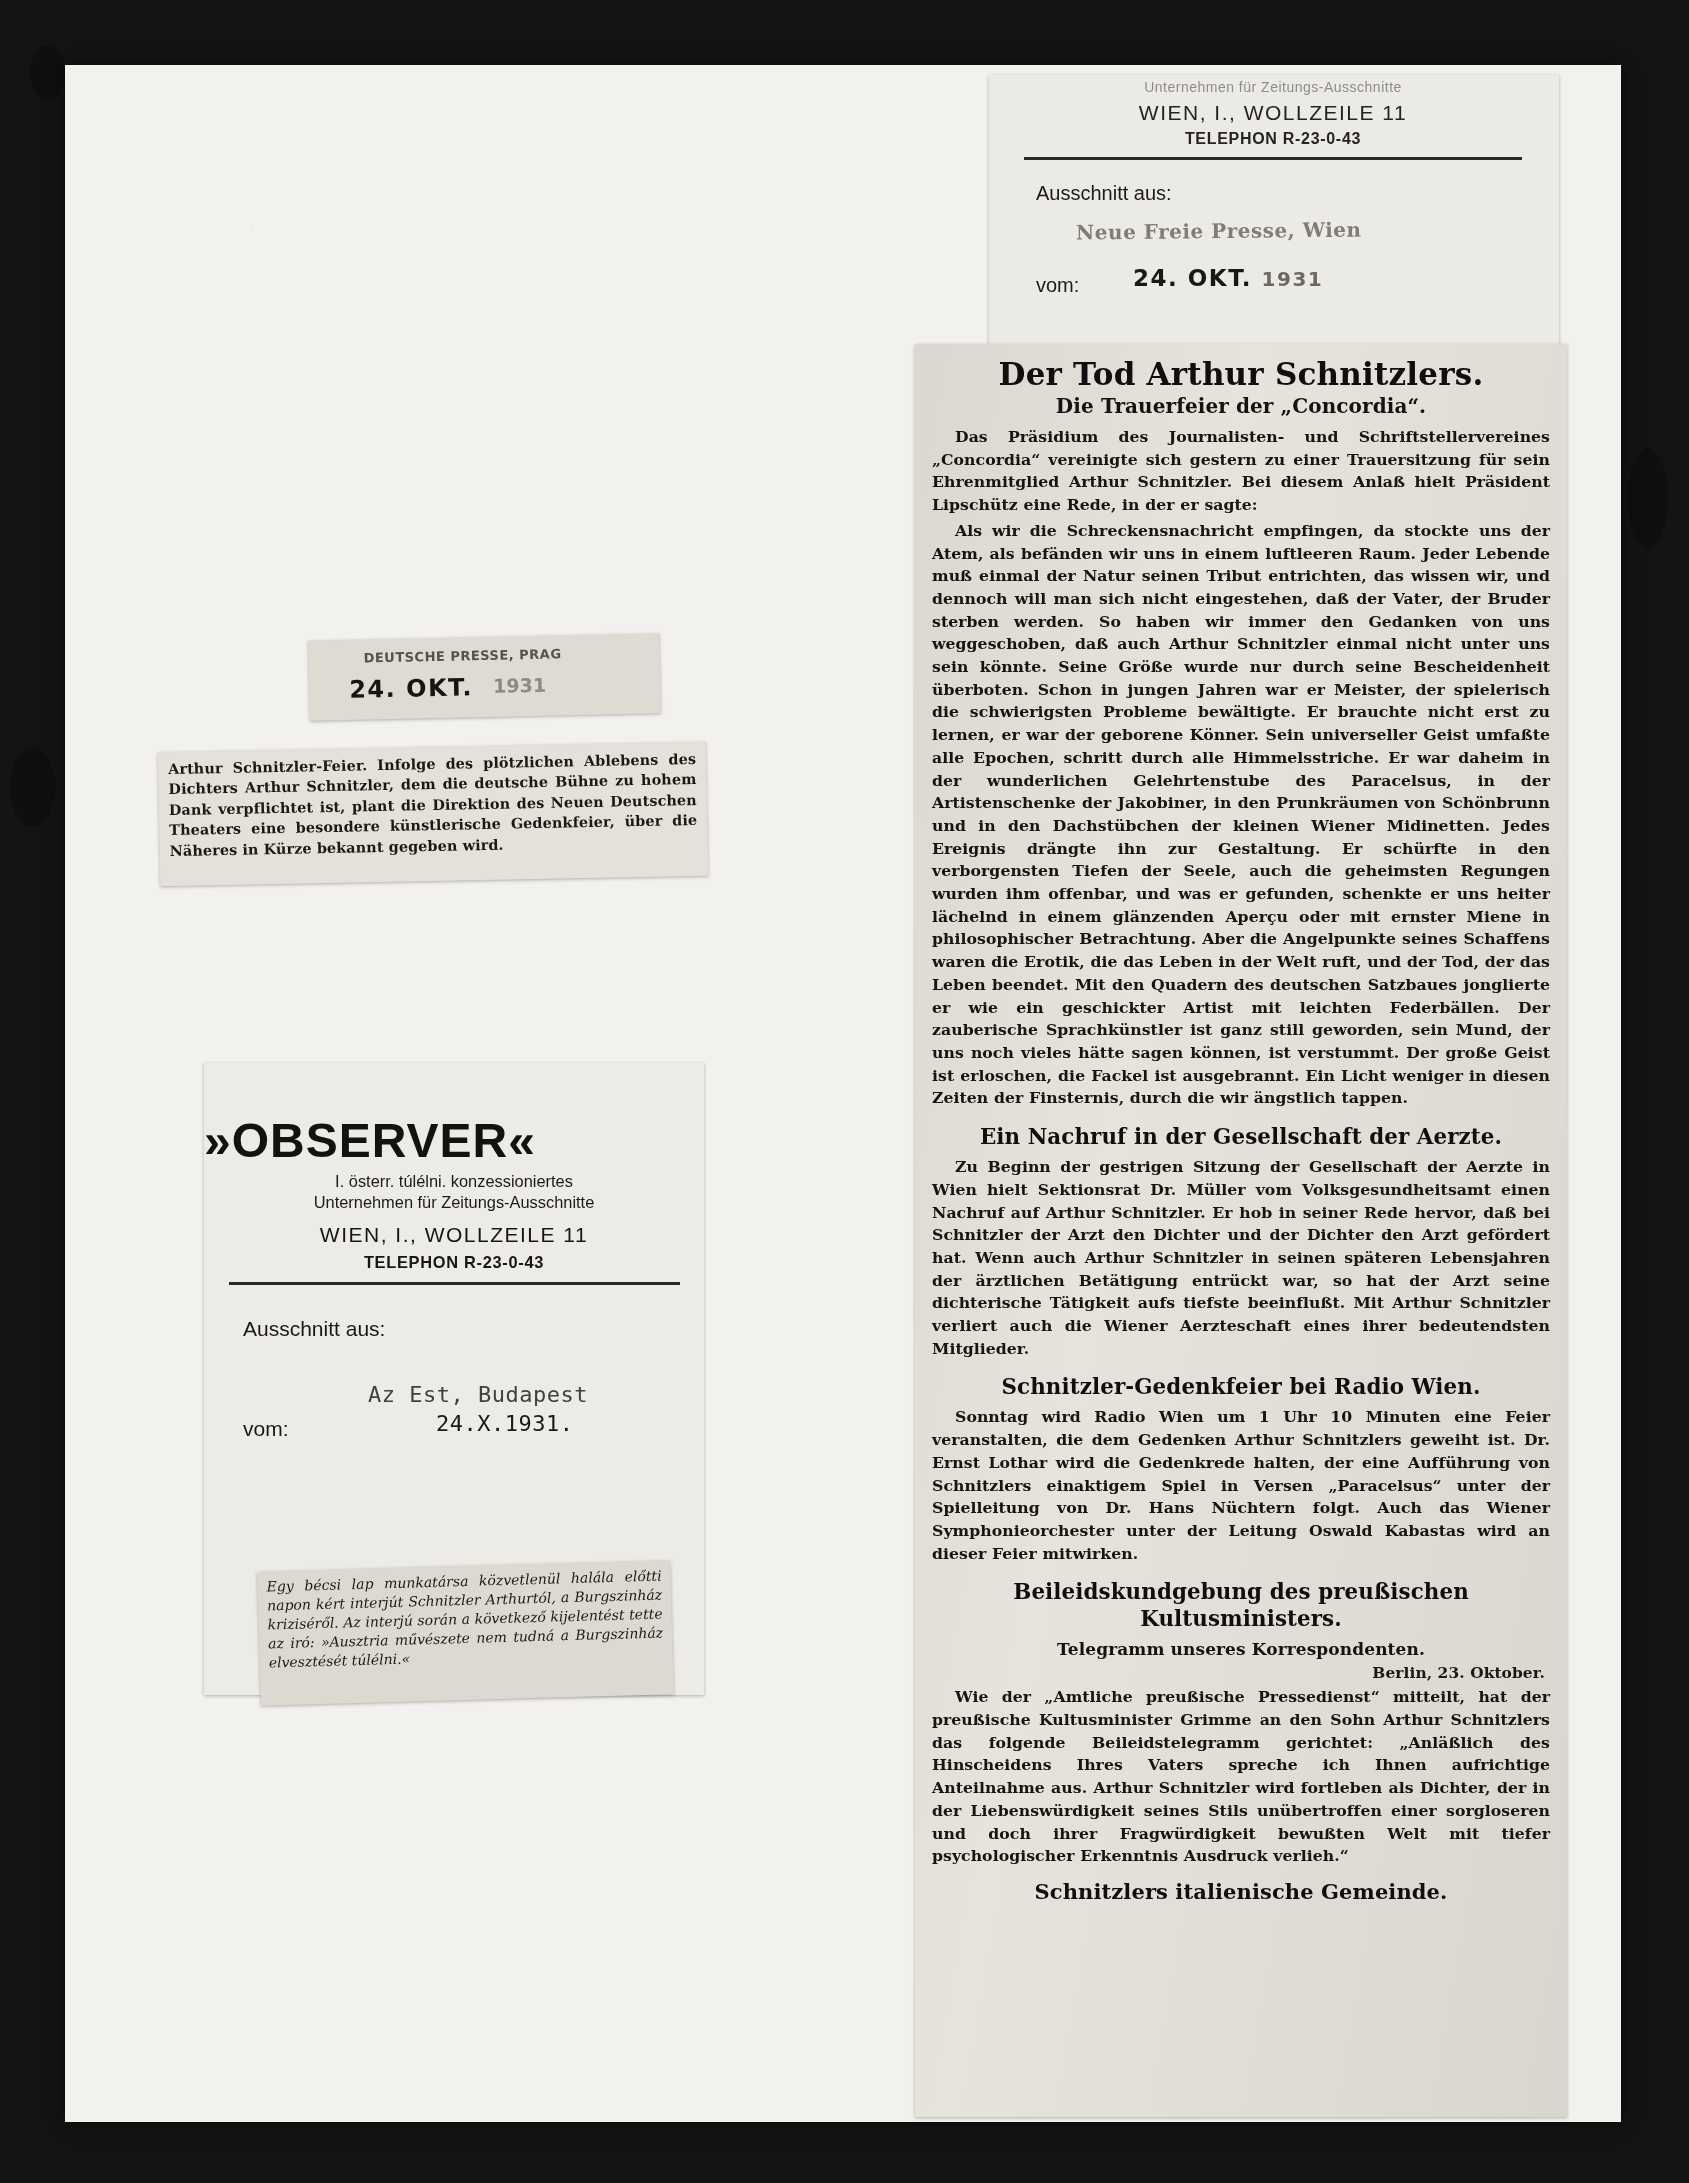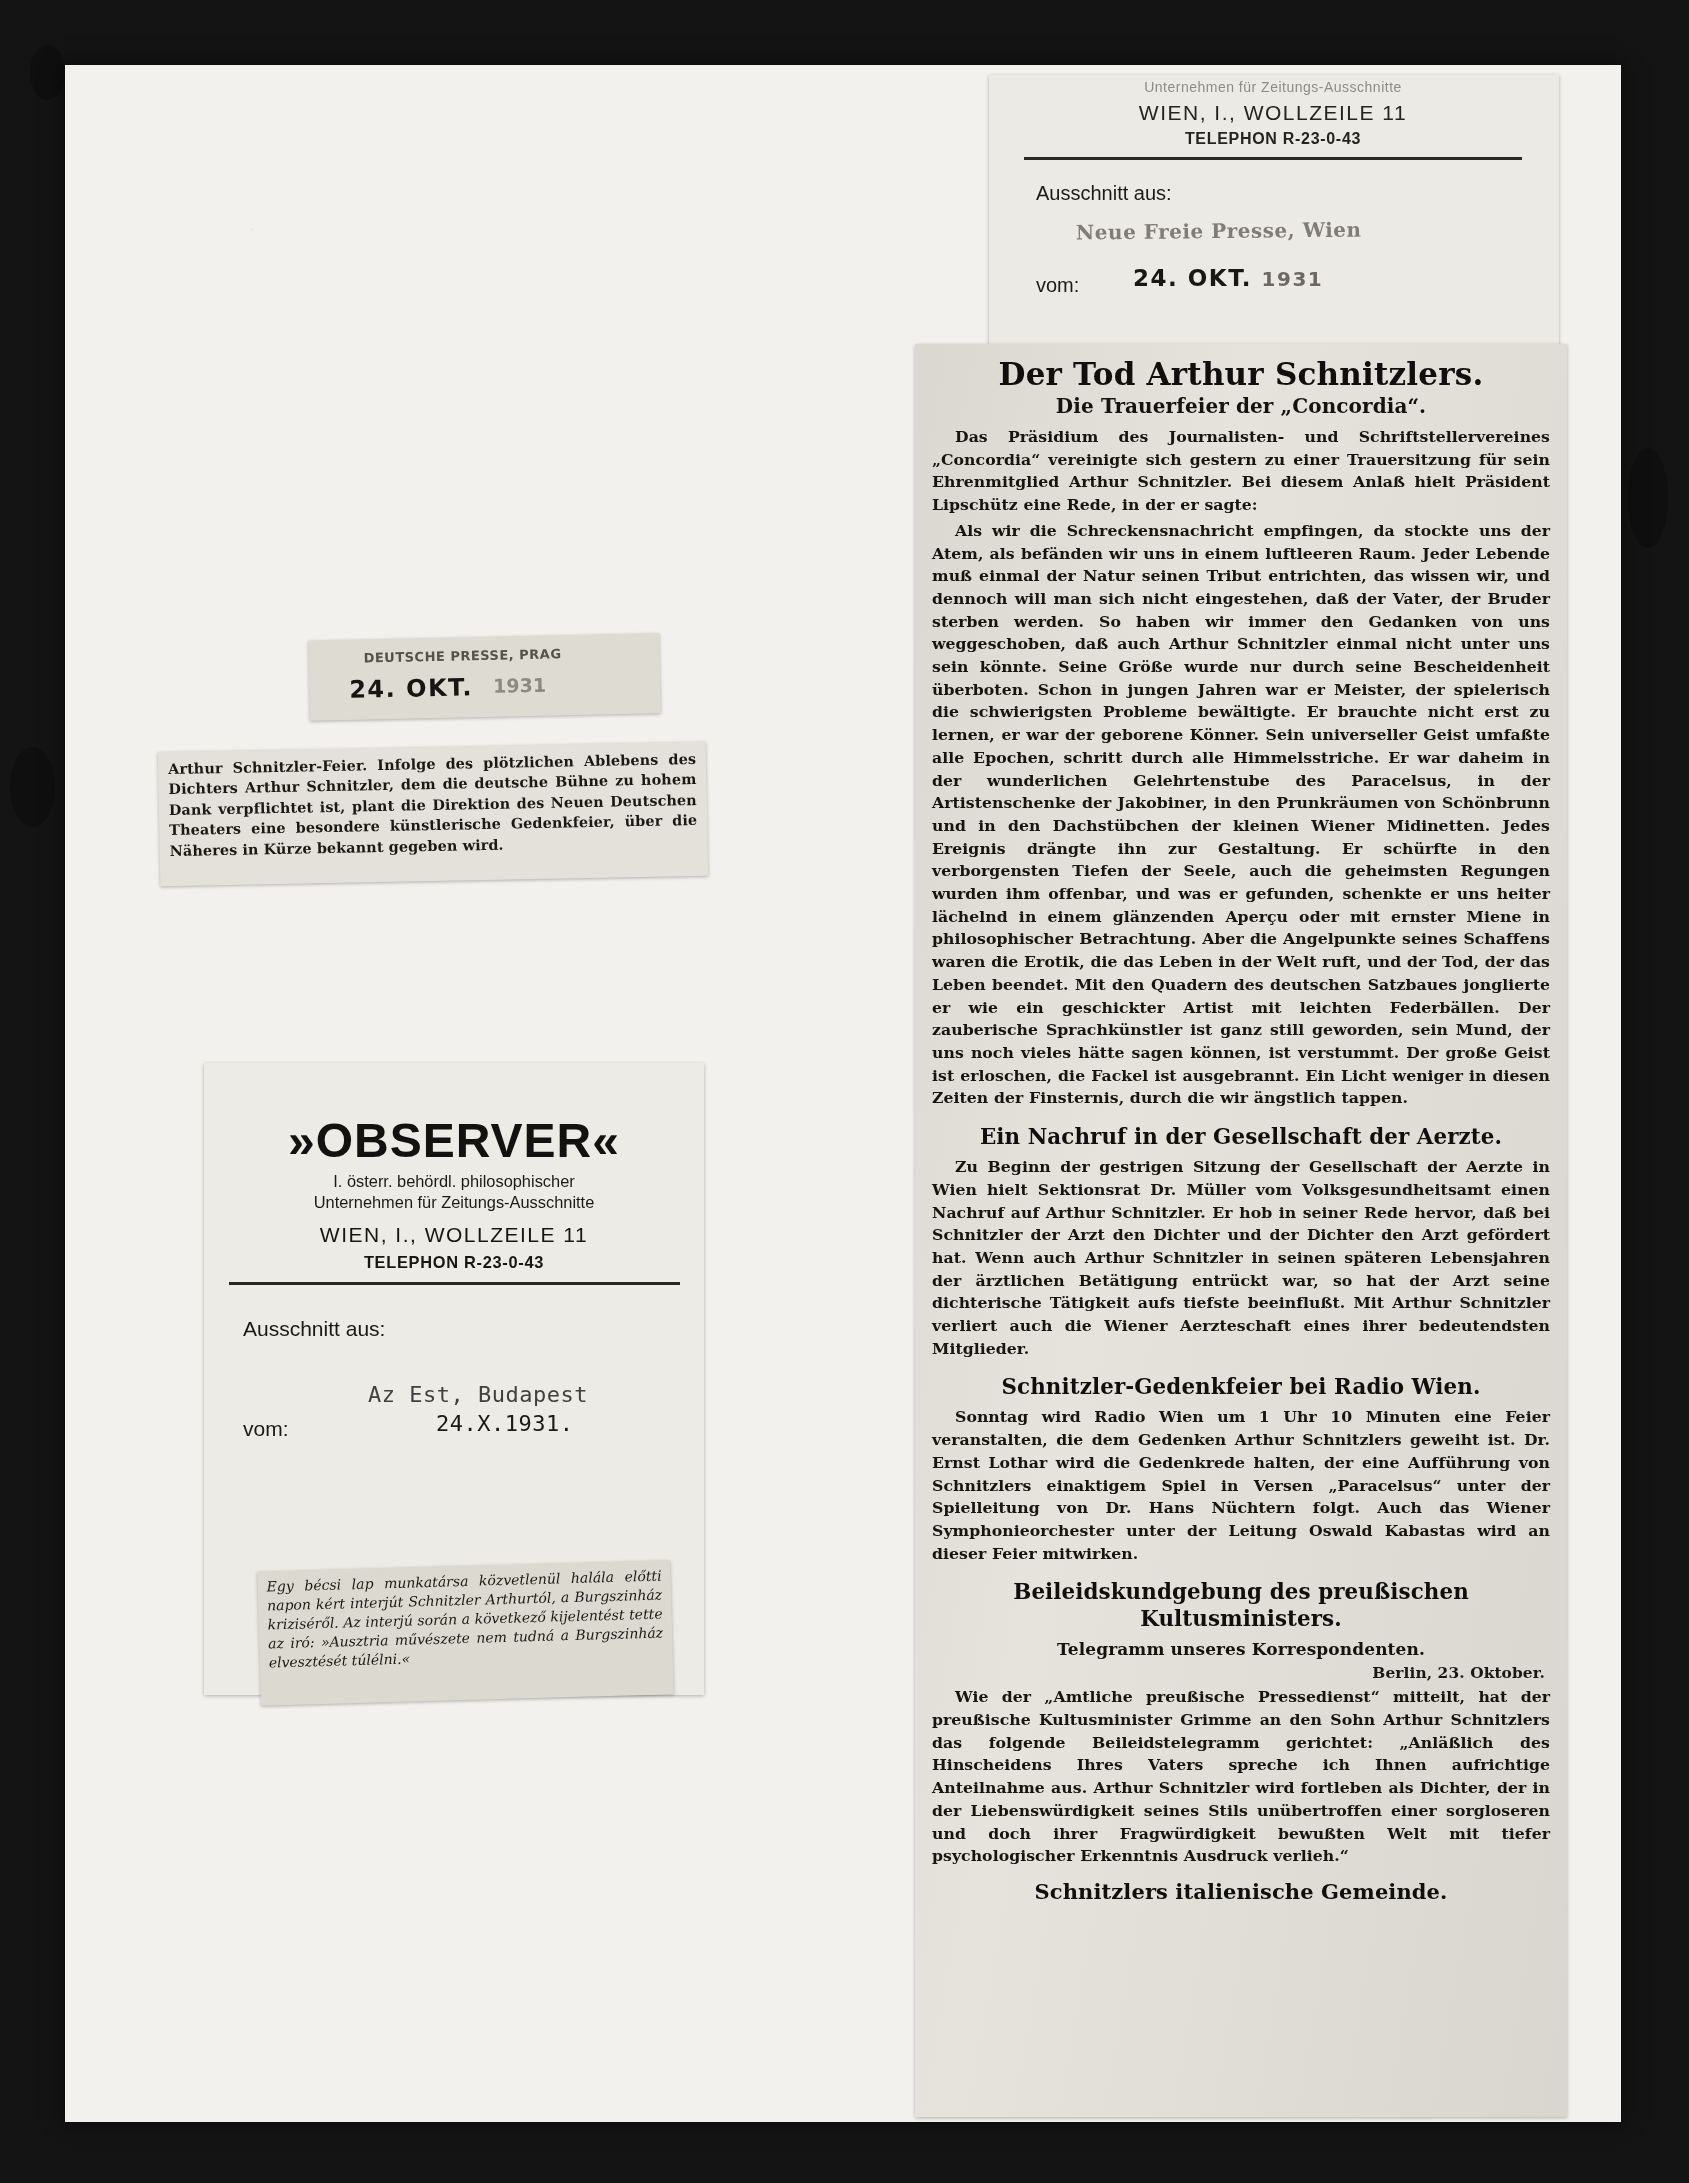--- a/index.html
+++ b/index.html
@@ -228,21 +228,20 @@
     left: 204px;
     top: 1063px;
     width: 500px;
     height: 632px;
     background: #edebe5;
   }
   #letterhead-mid .ob-word {
     position: absolute;
     left: 0; top: 50px;
     width: 500px;
-    text-align: center;
     font-family: "Liberation Sans", sans-serif;
     font-weight: 700;
     font-size: 48px;
     color: #131210;
     letter-spacing: 1px;
   }
   #letterhead-mid .ob-sub1 {
     position: absolute;
     left: 0; top: 109px;
     width: 500px;
@@ -460,21 +459,21 @@
     <div class="st-date">24. OKT.</div>
     <div class="st-year">1931</div>
   </div>
 
   <div class="clip" id="clip-feier">
     <p>Arthur Schnitzler-Feier. Infolge des plötzlichen Ablebens des Dichters Arthur Schnitzler, dem die deutsche Bühne zu hohem Dank verpflichtet ist, plant die Direktion des Neuen Deutschen Theaters eine besondere künstlerische Gedenkfeier, über die Näheres in Kürze bekannt gegeben wird.</p>
   </div>
 
   <div class="clip" id="letterhead-mid">
     <div class="ob-word">»OBSERVER«</div>
-    <div class="ob-sub1">I. österr. behördl. philosophischer</div>
+    <div class="ob-sub1">I. österr. túlélni. konzessioniertes</div>
     <div class="ob-sub2">Unternehmen für Zeitungs-Ausschnitte</div>
     <div class="ob-city">WIEN, I., WOLLZEILE 11</div>
     <div class="ob-phone">TELEPHON R-23-0-43</div>
     <div class="ob-rule"></div>
     <div class="ob-ausschnitt">Ausschnitt aus:</div>
     <div class="ob-source">Az Est, Budapest</div>
     <div class="ob-date">24.X.1931.</div>
     <div class="ob-vom">vom:</div>
   </div>
 

